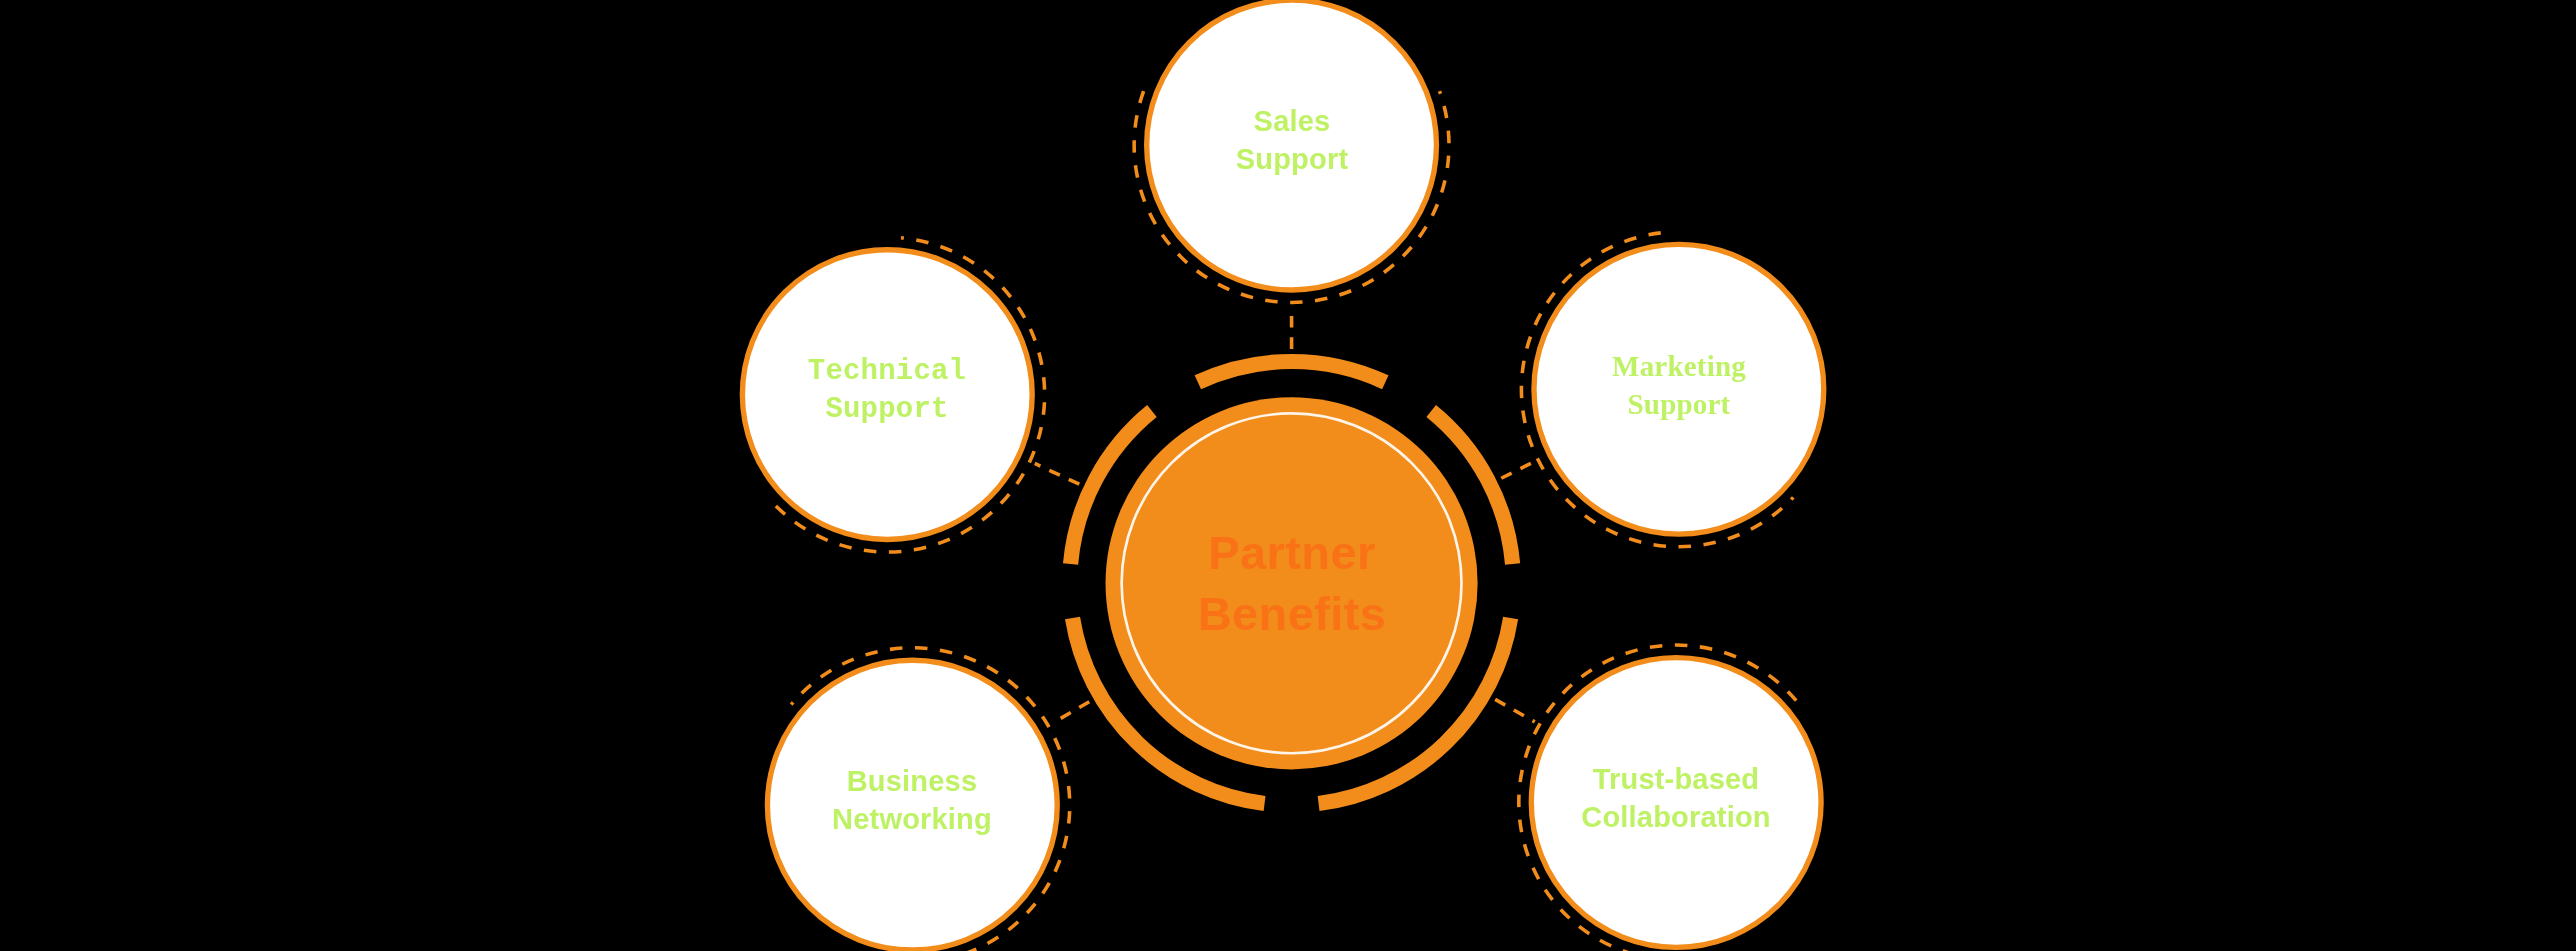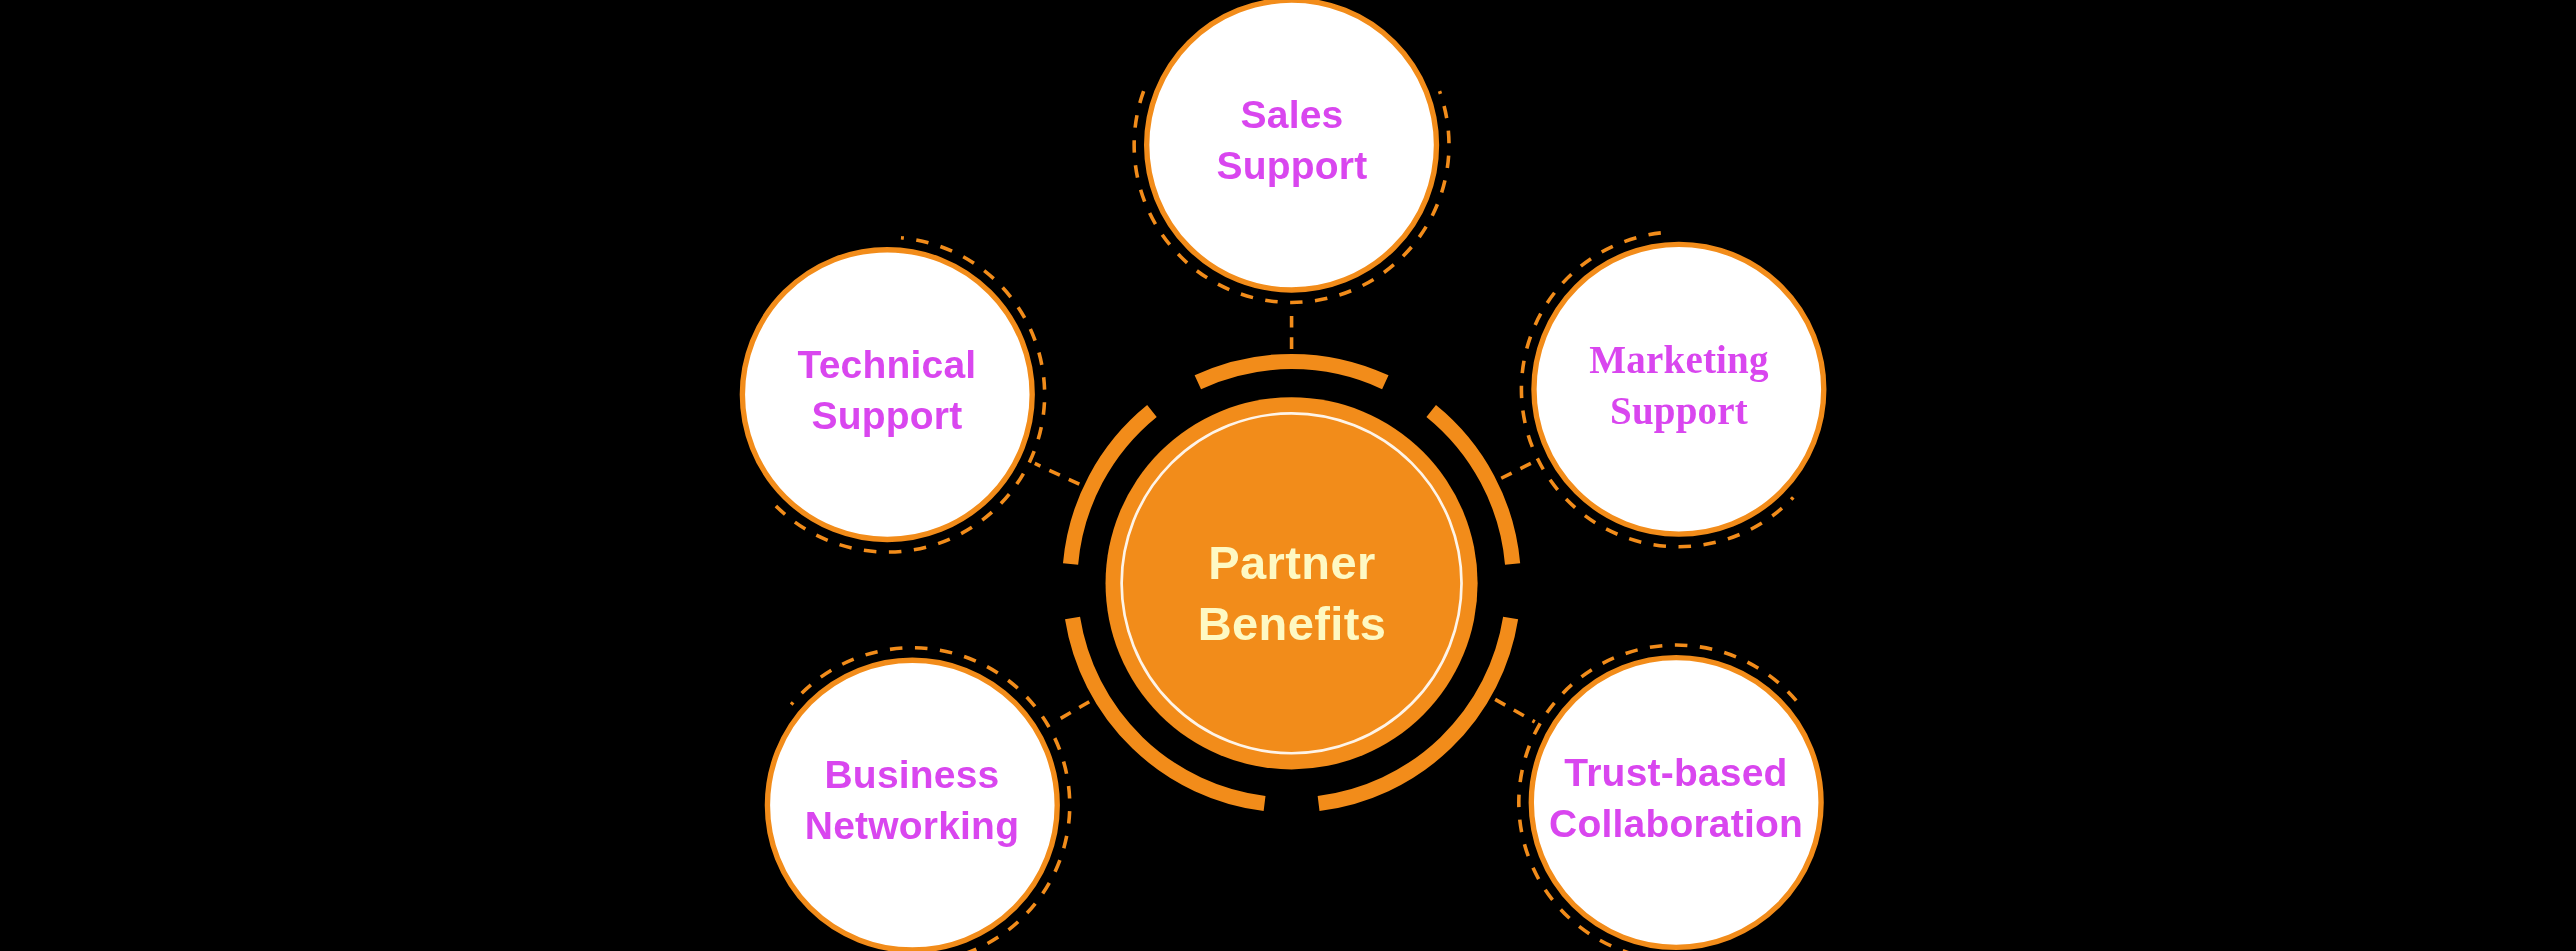--- a/index.html
+++ b/index.html
@@ -30,28 +30,27 @@
     position: absolute;
     transform: translate(-50%, -50%);
     text-align: center;
     white-space: pre-line;
     font-weight: 700;
     pointer-events: none;
   }
   .hub-label {
     font-size: 47px;
     line-height: 1.3;
-    color: #fef9c3;
+    color: #f97316;
     letter-spacing: 0.4px;
-    margin-top: 10px;
   }
   .node-label {
-    font-size: 39px;
+    font-size: 29px;
     line-height: 1.3;
-    color: #d946ef;
+    color: #bef264;
     letter-spacing: 0.2px;
   }
 </style>
 </head>
 <body>
 
 <div class="stage">
 
   <svg class="diagram" width="2576" height="952" viewBox="0 0 2880 1064">
 
@@ -90,21 +89,21 @@
       <circle cx="1874" cy="897" r="162"></circle>
     </g>
   </svg>
 
   <div class="label hub-label" style="left:1292px; top:583px;">Partner
 Benefits</div>
 
   <div class="label node-label" style="left:1292px; top:141px;">Sales
 Support</div>
 
-  <div class="label node-label" style="left:887px; top:391px;">Technical
+  <div class="label node-label" style="left:887px; top:391px;font-family:Liberation Mono, monospace;">Technical
 Support</div>
 
   <div class="label node-label" style="left:1679px; top:386px;font-family:Liberation Serif, serif;">Marketing
 Support</div>
 
   <div class="label node-label" style="left:912px; top:801px;">Business
 Networking</div>
 
   <div class="label node-label" style="left:1676px; top:799px;">Trust-based
 Collaboration</div>

